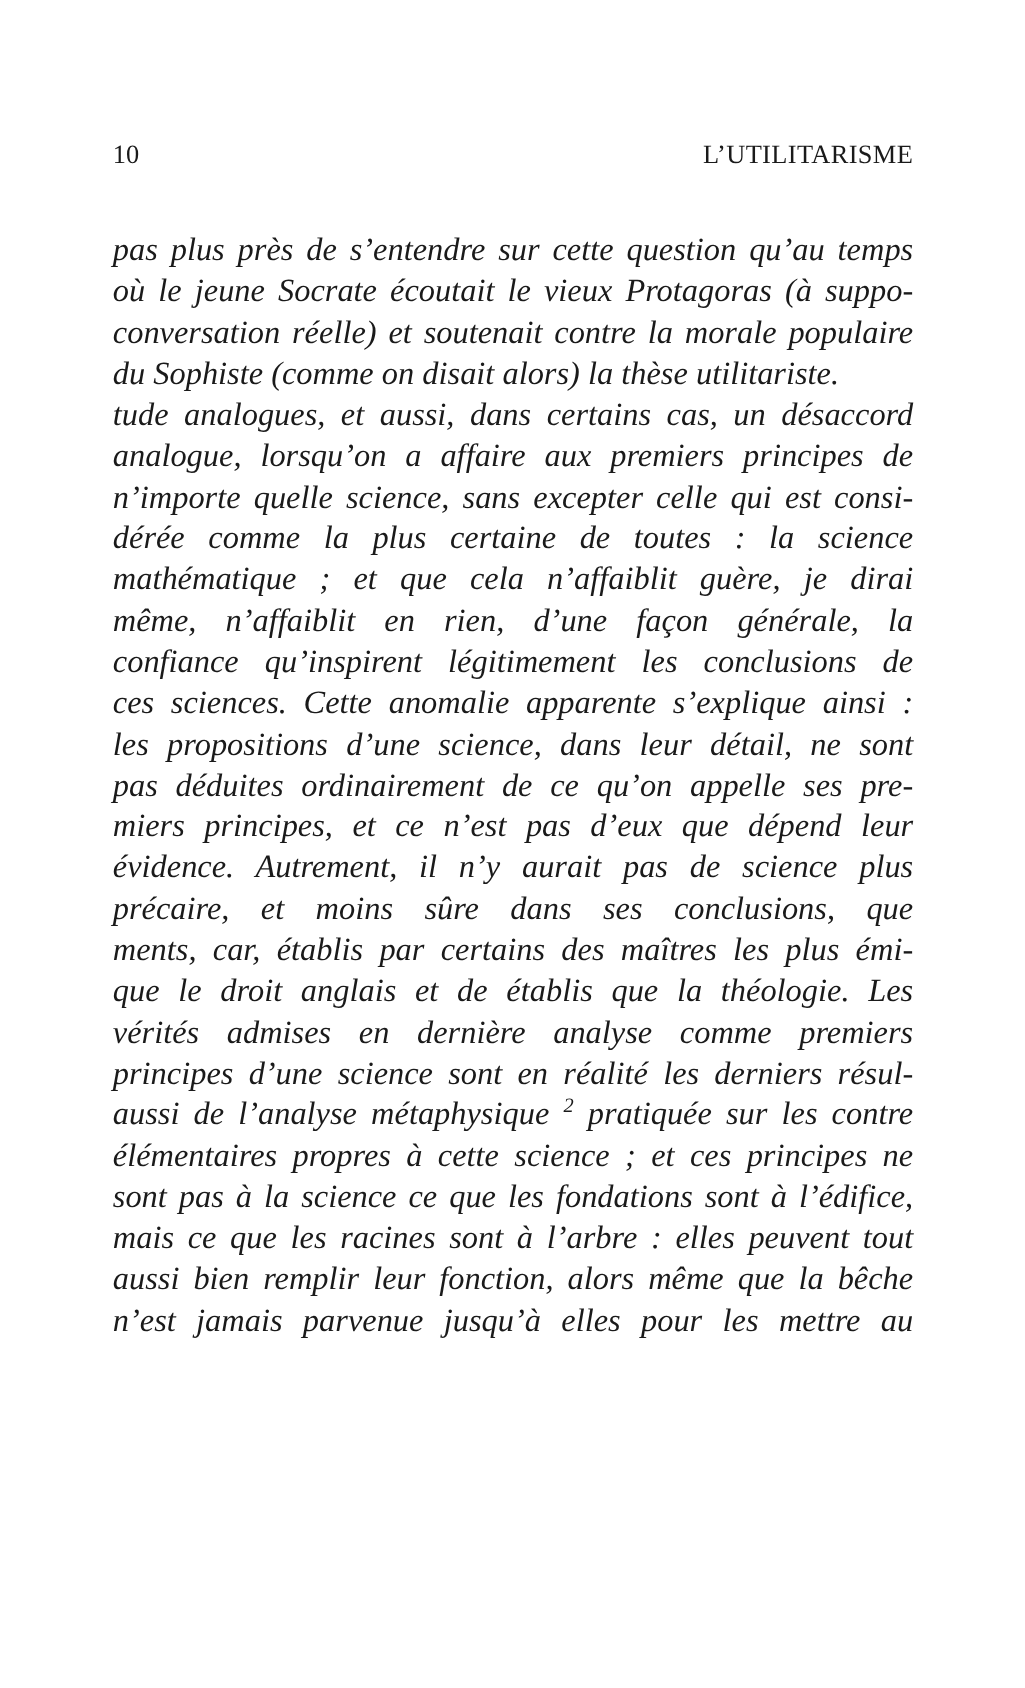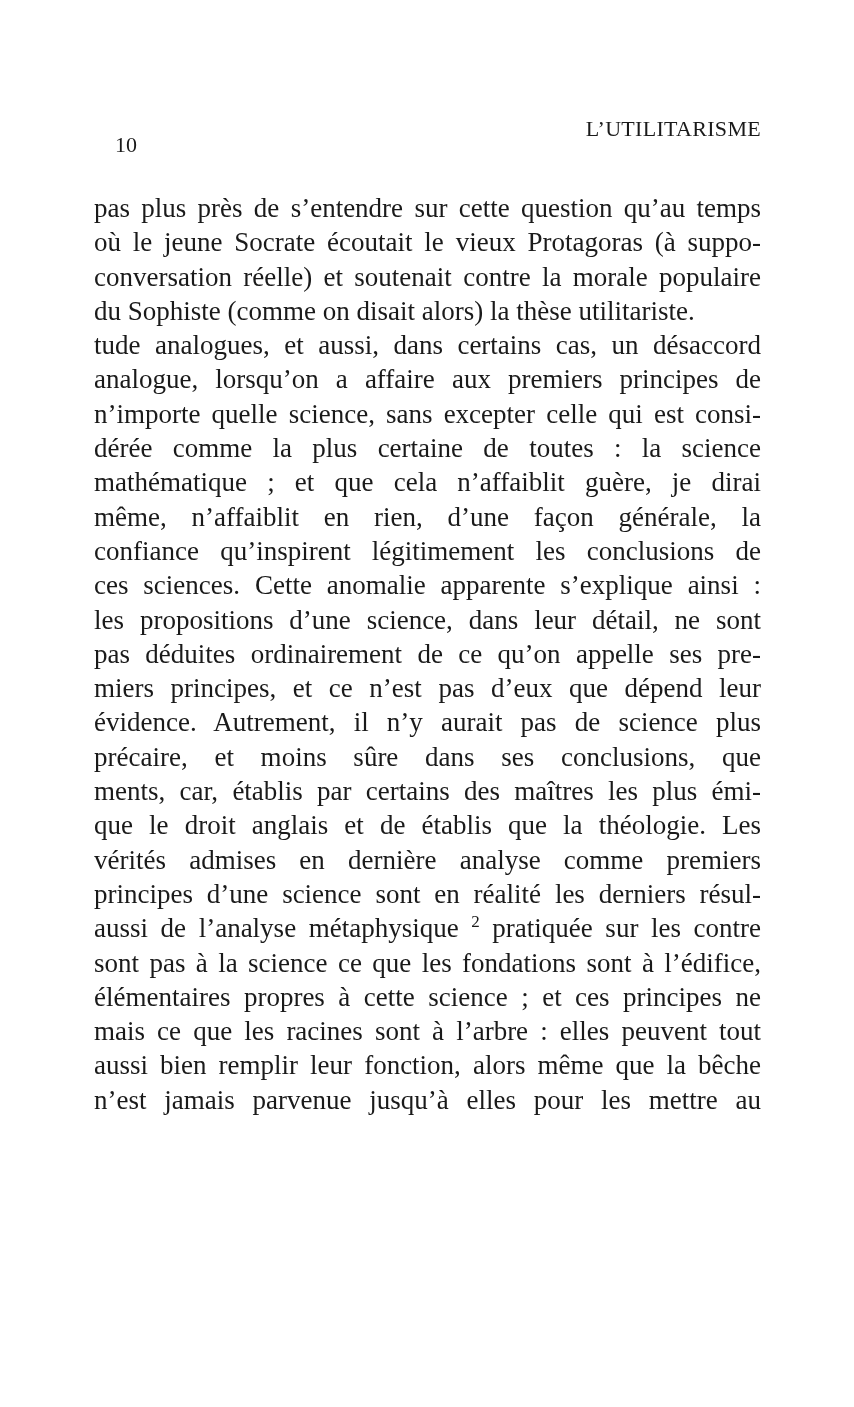--- a/index.html
+++ b/index.html
@@ -20,22 +20,21 @@
       top: 112px;
       left: 94px;
       width: 667px;
       height: 34px;
       font-size: 22px;
       line-height: 34px;
     }
     .page-number {
       position: absolute;
       left: 0;
-      top: 16px;
-      margin-left: 21px;
+      top: 0;
     }
     .running-title {
       position: absolute;
       right: 0;
       top: 0;
       letter-spacing: 0.3px;
     }
     .body-text {
       position: absolute;
       top: 191px;
@@ -44,20 +43,21 @@
     }
     .line {
       display: block;
       height: 34.3px;
       line-height: 34.3px;
       font-size: 27px;
       white-space: nowrap;
       text-align: justify;
       text-align-last: justify;
       overflow: visible;
+      font-style: italic;
     }
     .line.last {
       text-align-last: left;
     }
     .line.indent {
       padding-left: 28px;
       box-sizing: border-box;
     }
     .fn-ref {
       font-size: 17px;
@@ -93,19 +93,19 @@
     <span class="line">les propositions d’une science, dans leur détail, ne sont</span>
     <span class="line">pas déduites ordinairement de ce qu’on appelle ses pre-</span>
     <span class="line">miers principes, et ce n’est pas d’eux que dépend leur</span>
     <span class="line">évidence. Autrement, il n’y aurait pas de science plus</span>
     <span class="line">précaire, et moins sûre dans ses conclusions, que</span>
     <span class="line">ments, car, établis par certains des maîtres les plus émi-</span>
     <span class="line">que le droit anglais et de établis que la théologie. Les</span>
     <span class="line">vérités admises en dernière analyse comme premiers</span>
     <span class="line">principes d’une science sont en réalité les derniers résul-</span>
     <span class="line"><span>aussi de l’analyse métaphysique </span><sup class="fn-ref">2</sup><span> pratiquée sur les contre</span></span>
+    <span class="line">élémentaires propres à cette science ; et ces principes ne</span>
     <span class="line">sont pas à la science ce que les fondations sont à l’édifice,</span>
-    <span class="line">élémentaires propres à cette science ; et ces principes ne</span>
     <span class="line">mais ce que les racines sont à l’arbre : elles peuvent tout</span>
     <span class="line">aussi bien remplir leur fonction, alors même que la bêche</span>
     <span class="line">n’est jamais parvenue jusqu’à elles pour les mettre au</span>
   </div>
 </div>
 
 </body></html>

